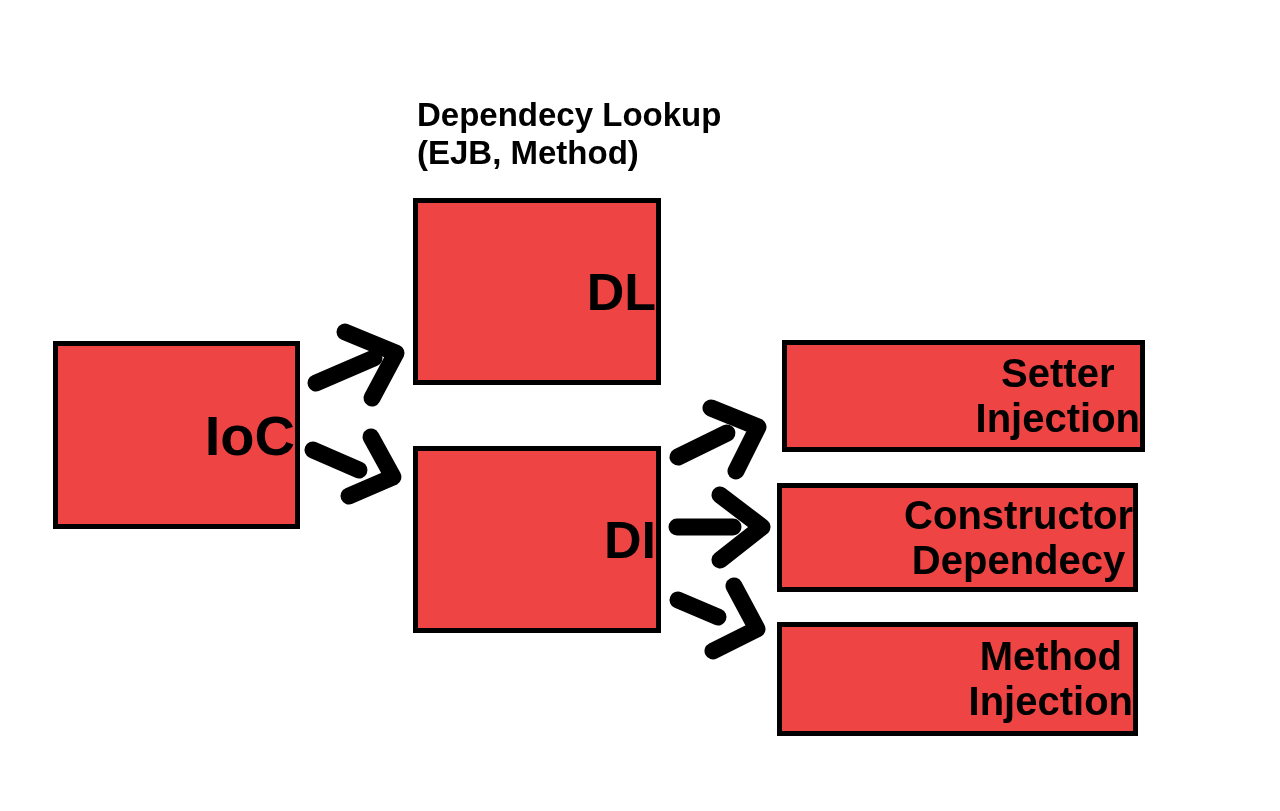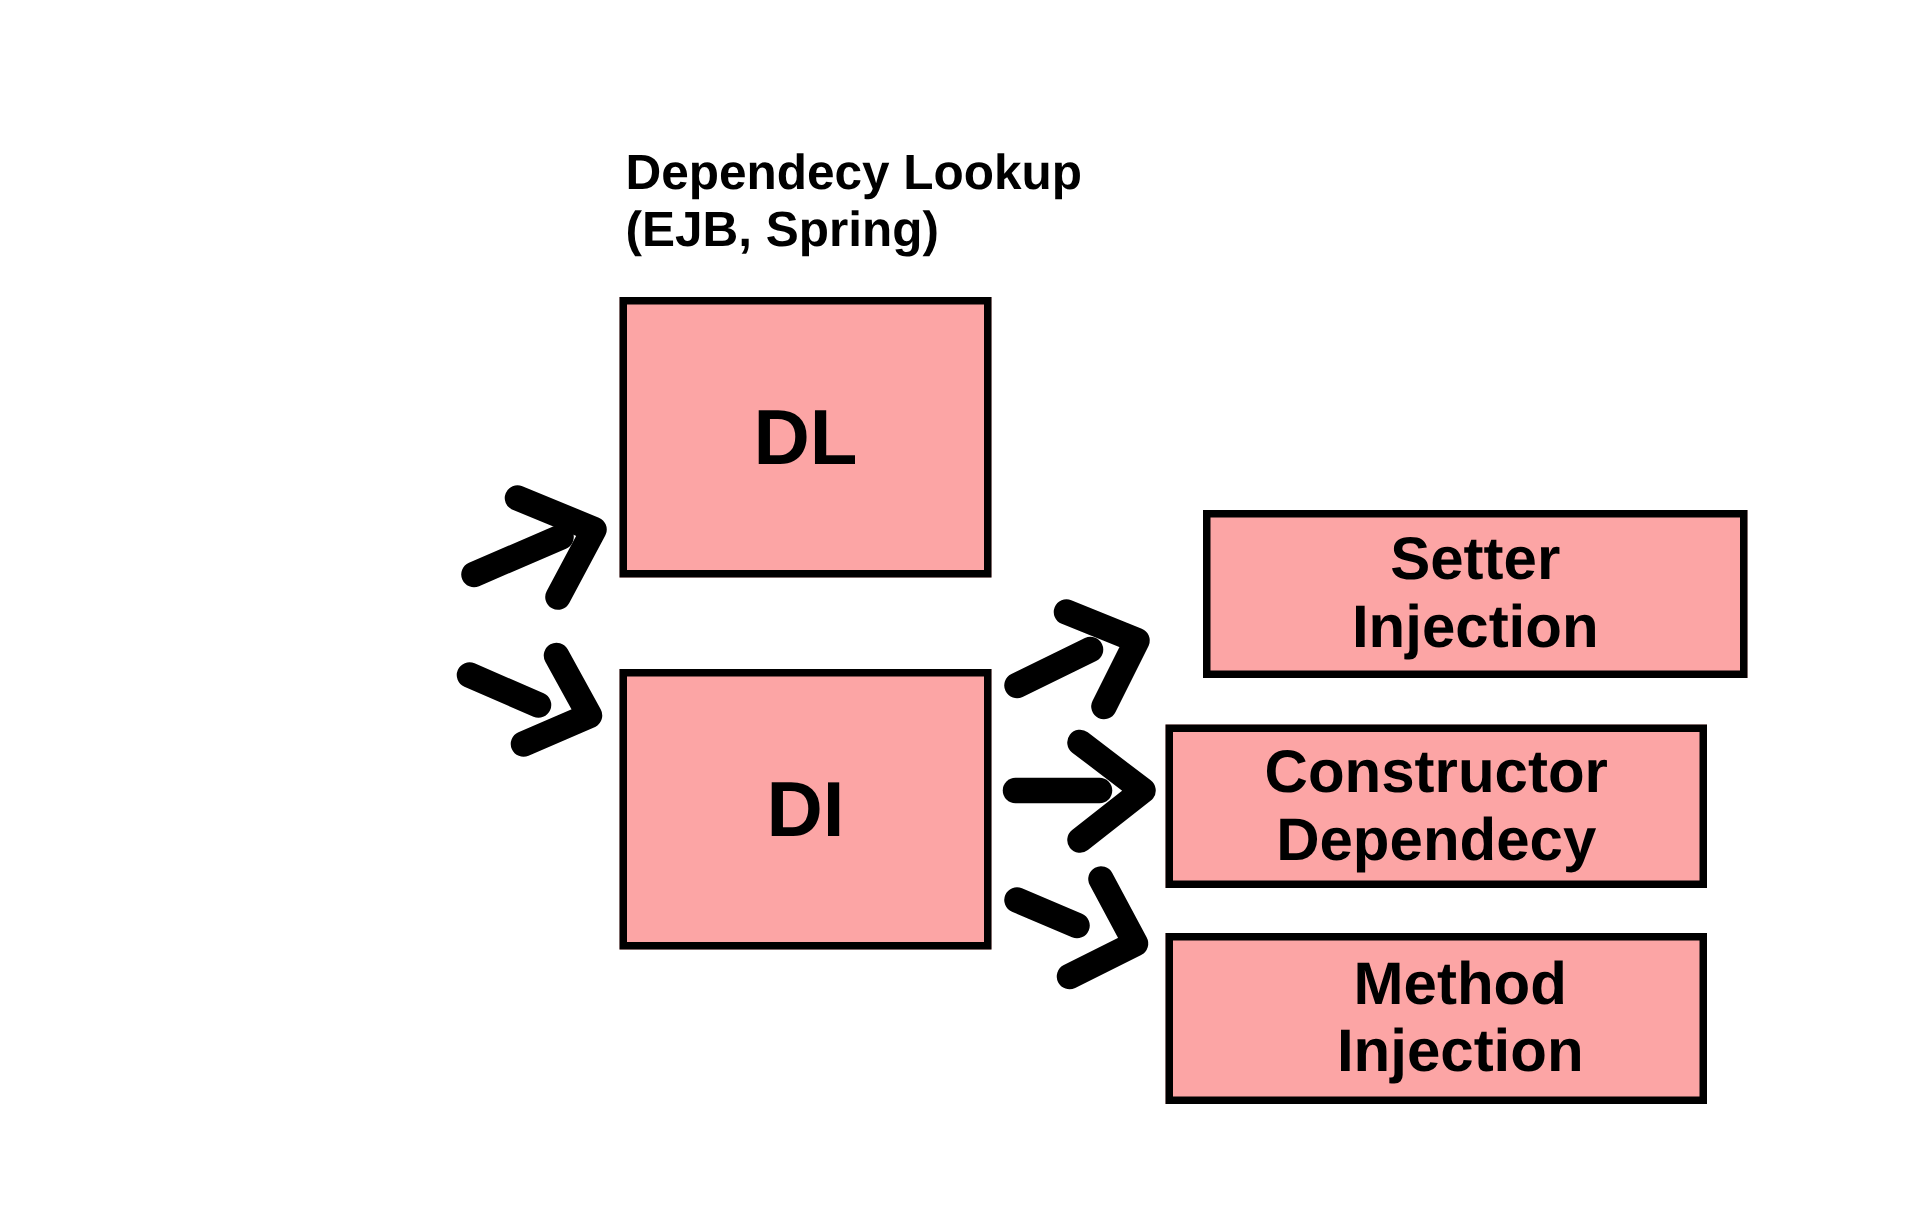--- a/index.html
+++ b/index.html
@@ -21,39 +21,39 @@
     left: 0;
     top: 0;
     width: 1280px;
     height: 811px;
     pointer-events: none;
   }
   .node {
     position: absolute;
     box-sizing: border-box;
     border: 5px solid #000000;
-    background: #fca5a5;
+    background: #ef4444;
     display: flex;
     align-items: center;
-    justify-content: center;
+    justify-content: flex-end;
     text-align: center;
   }
   .node-label {
     font-weight: bold;
     white-space: pre-line;
     color: #000000;
   }
   .node-ioc      { left: 53px;  top: 341px; width: 247px; height: 188px; }
   .node-dl       { left: 413px; top: 198px; width: 248px; height: 187px; }
   .node-di       { left: 413px; top: 446px; width: 248px; height: 187px; }
   .node-ioc .node-label { font-size: 56px; }
   .node-dl .node-label,
   .node-di .node-label { font-size: 52px; }
 
-  .node-setter      { left: 802px; top: 340px; width: 363px; height: 112px; }
+  .node-setter      { left: 782px; top: 340px; width: 363px; height: 112px; }
   .node-constructor { left: 777px; top: 483px; width: 361px; height: 109px; }
   .node-method      { left: 777px; top: 622px; width: 361px; height: 114px; padding-left: 32px; }
   .node-setter .node-label,
   .node-constructor .node-label,
   .node-method .node-label {
     font-size: 40px;
     line-height: 45px;
   }
 
   .note {
@@ -97,22 +97,25 @@
       <path class="arrow" d="M677,527 L733,527"></path>
       <path class="arrow" d="M720,495 L762,527 L720,560"></path>
     </g>
     <g>
       <path class="arrow" d="M678,600 L718,617"></path>
       <path class="arrow" d="M734,586 L757,629 L713,651"></path>
     </g>
   </svg>
 
   <div class="note note-dl">Dependecy Lookup
-(EJB, Spring)</div>
+(EJB, Method)</div>
 
+  <div class="node node-ioc">
+    <span class="node-label">IoC</span>
+  </div>
 
   <div class="node node-dl">
     <span class="node-label">DL</span>
   </div>
 
   <div class="node node-di">
     <span class="node-label">DI</span>
   </div>
 
   <div class="node node-setter">

